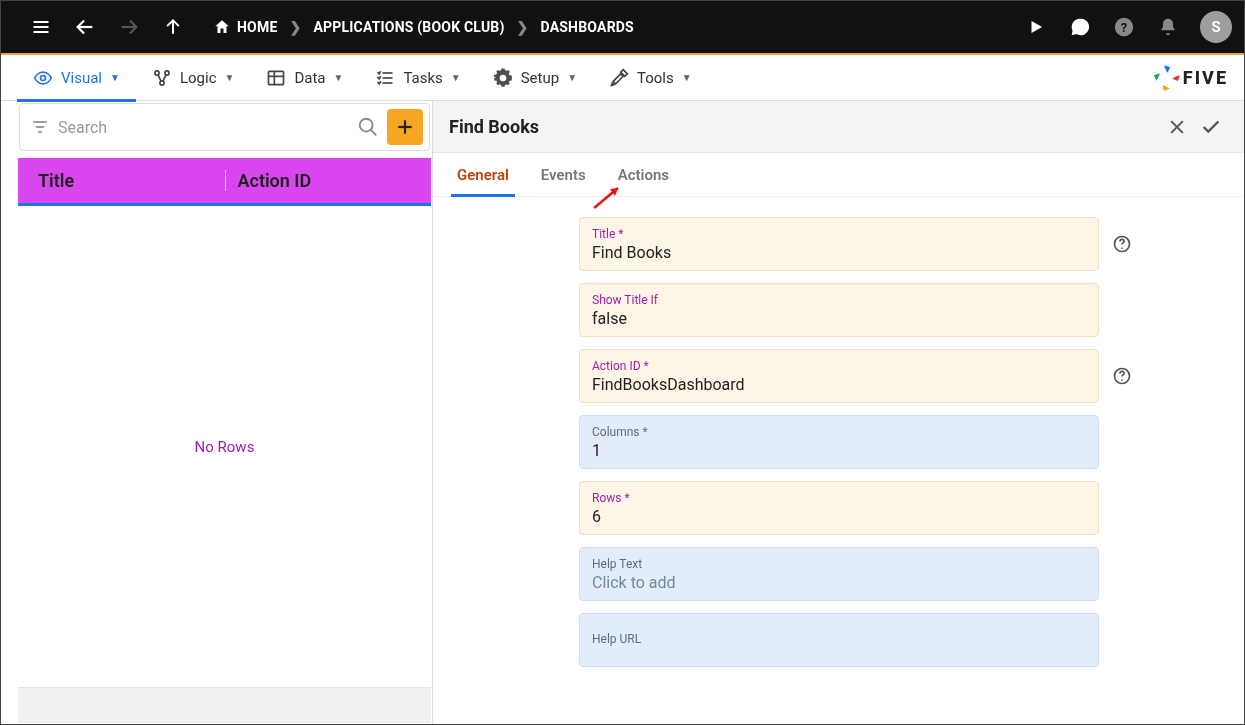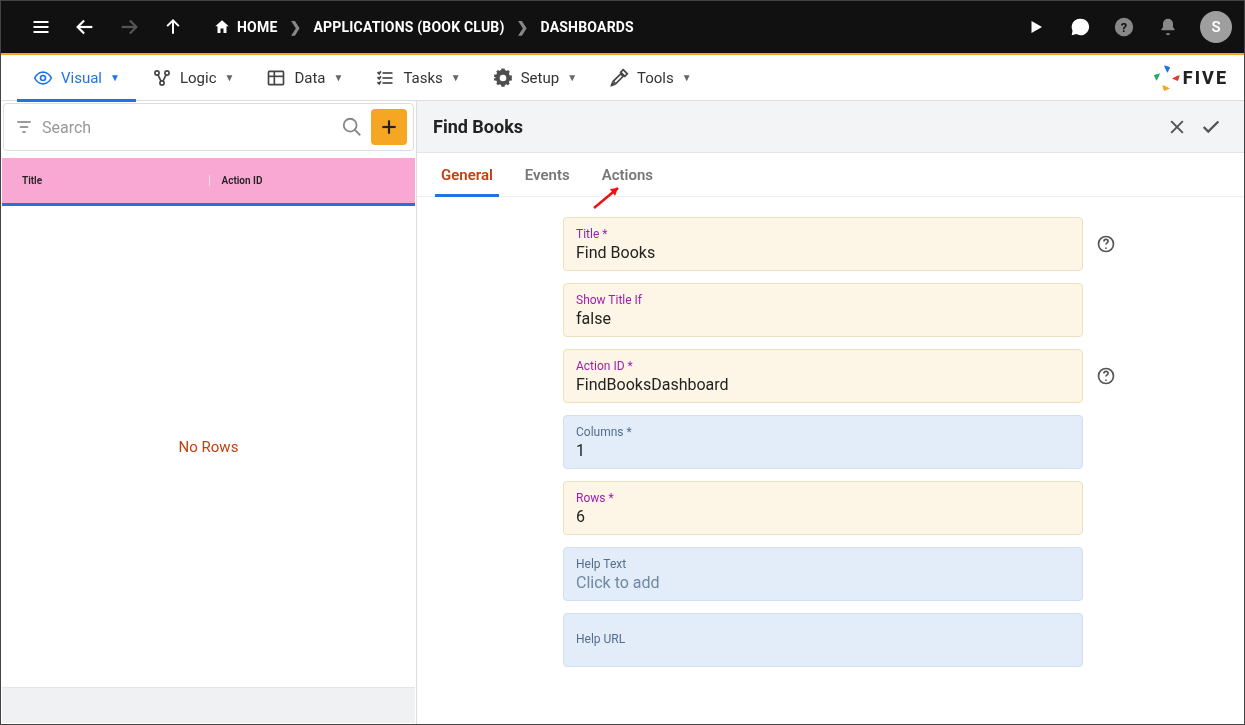--- a/index.html
+++ b/index.html
@@ -79,20 +79,21 @@
     height: calc(725px - 54px - 46px - 2px);
   }
 
   
   .left {
     width: 416px;
     border-right: 1px solid #ddd;
     display: flex; flex-direction: column;
     background: #fff;
     padding: 1px;
+    margin-left: 16px;
   }
   .searchbar {
     height: 48px;
     margin: 1px;
     border: 1px solid #ddd;
     border-radius: 4px;
     display: flex; align-items: center;
     padding: 0 6px 0 10px;
     gap: 8px;
   }
@@ -102,32 +103,32 @@
   }
   .searchbar input::placeholder { color: #999; }
   .add-btn {
     width: 36px; height: 36px; background: #f5a623;
     border-radius: 4px; display:flex; align-items:center; justify-content:center;
     font-size: 22px; color:#222;
   }
   .list-header {
     display:flex; height:48px;
     border: 1px solid #ddd; border-top: none; border-left:none; border-right:none;
-    background: #f9a8d4;
+    background: #d946ef;
     align-items:center;
-    font-size:10px; font-weight:600; color:#222;
+    font-size:18px; font-weight:600; color:#222;
     border-bottom: 3px solid #1f73e6;
     margin-top: 6px;
   }
   .list-header .col1 { width: 50%; padding-left: 20px;}
   .list-header .col2 { width: 50%; padding-left: 12px; border-left: 1px solid #e2e2e2;}
   .no-rows {
     flex: 1;
     display:flex; align-items:center; justify-content:center;
-    color:#c2410c; font-size:15px;
+    color:#a21caf; font-size:15px;
   }
   .left-footer { height: 36px; background:#f0f1f3; border-top:1px solid #e5e5e5;}
 
   
   .right {
     flex: 1;
     border-left: none;
     display: flex; flex-direction: column;
   }
   .right-header {

